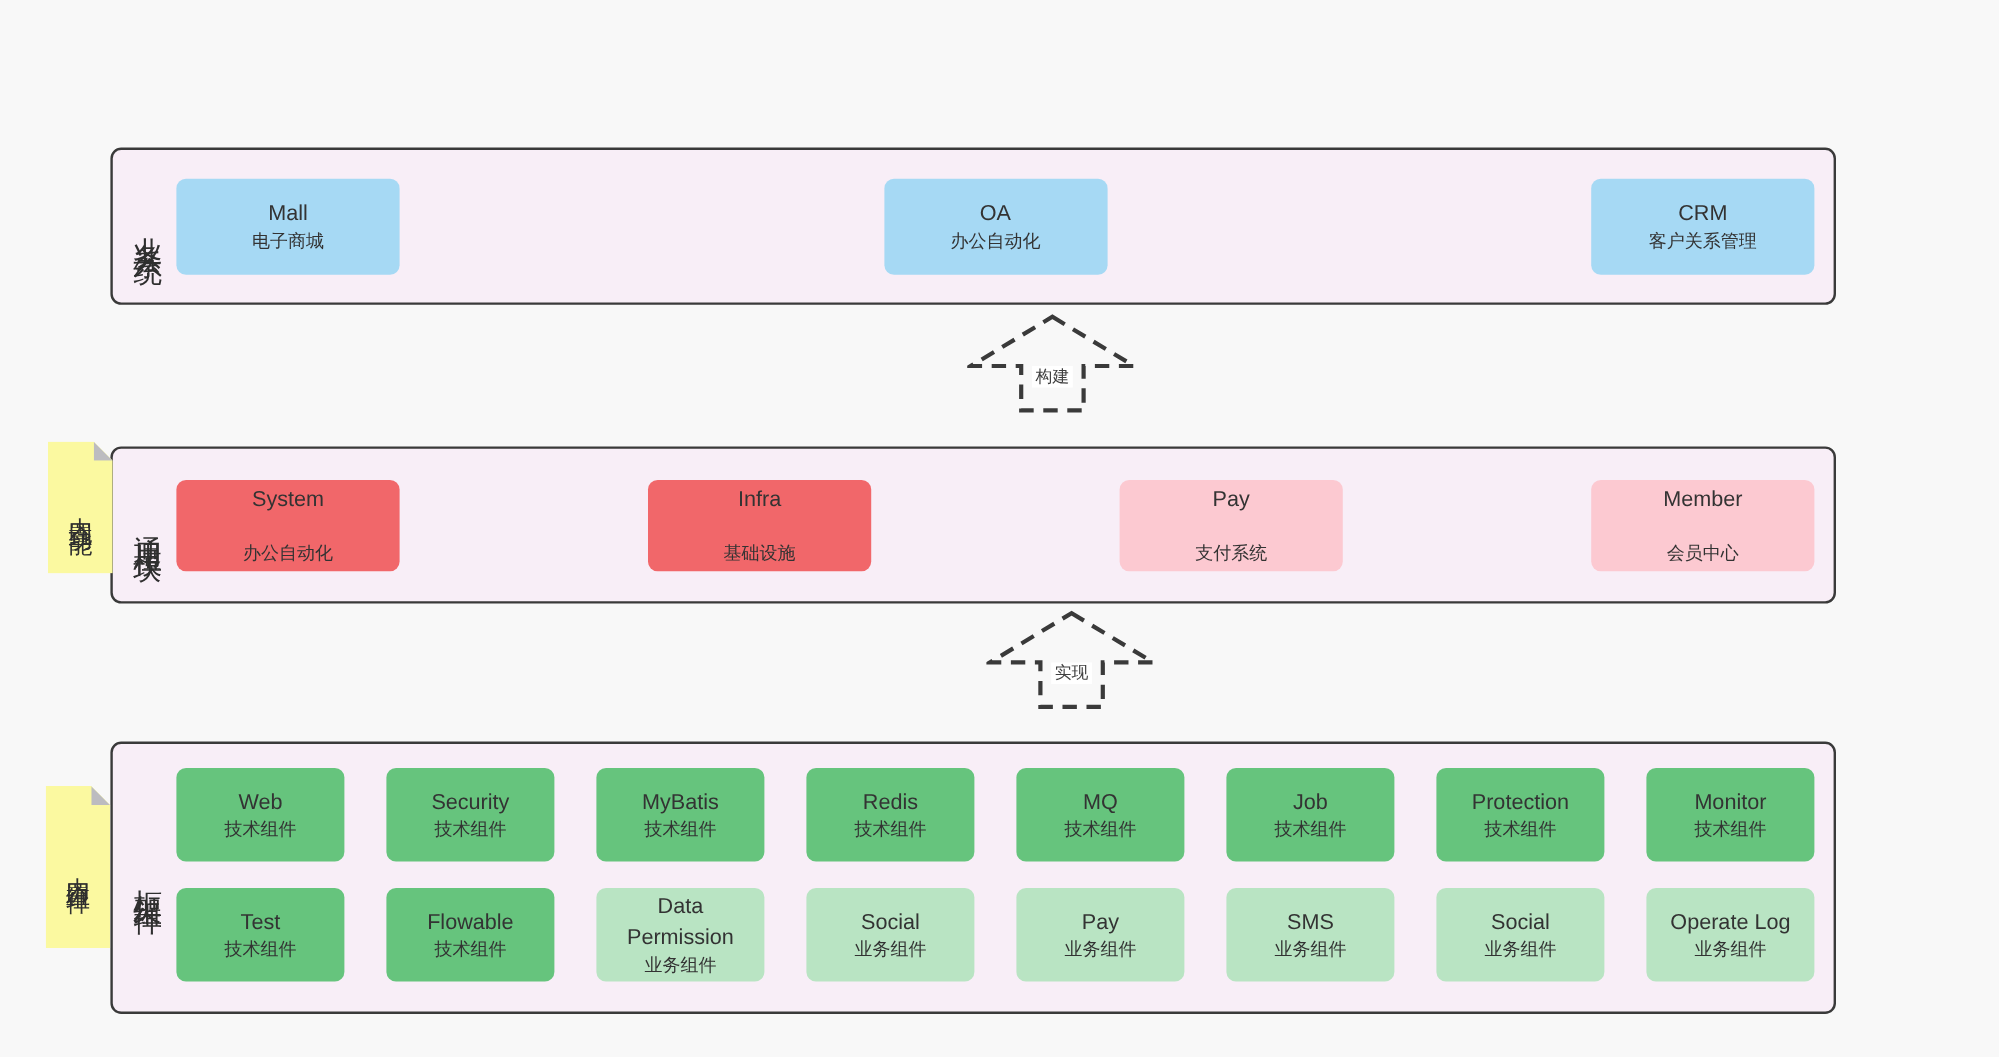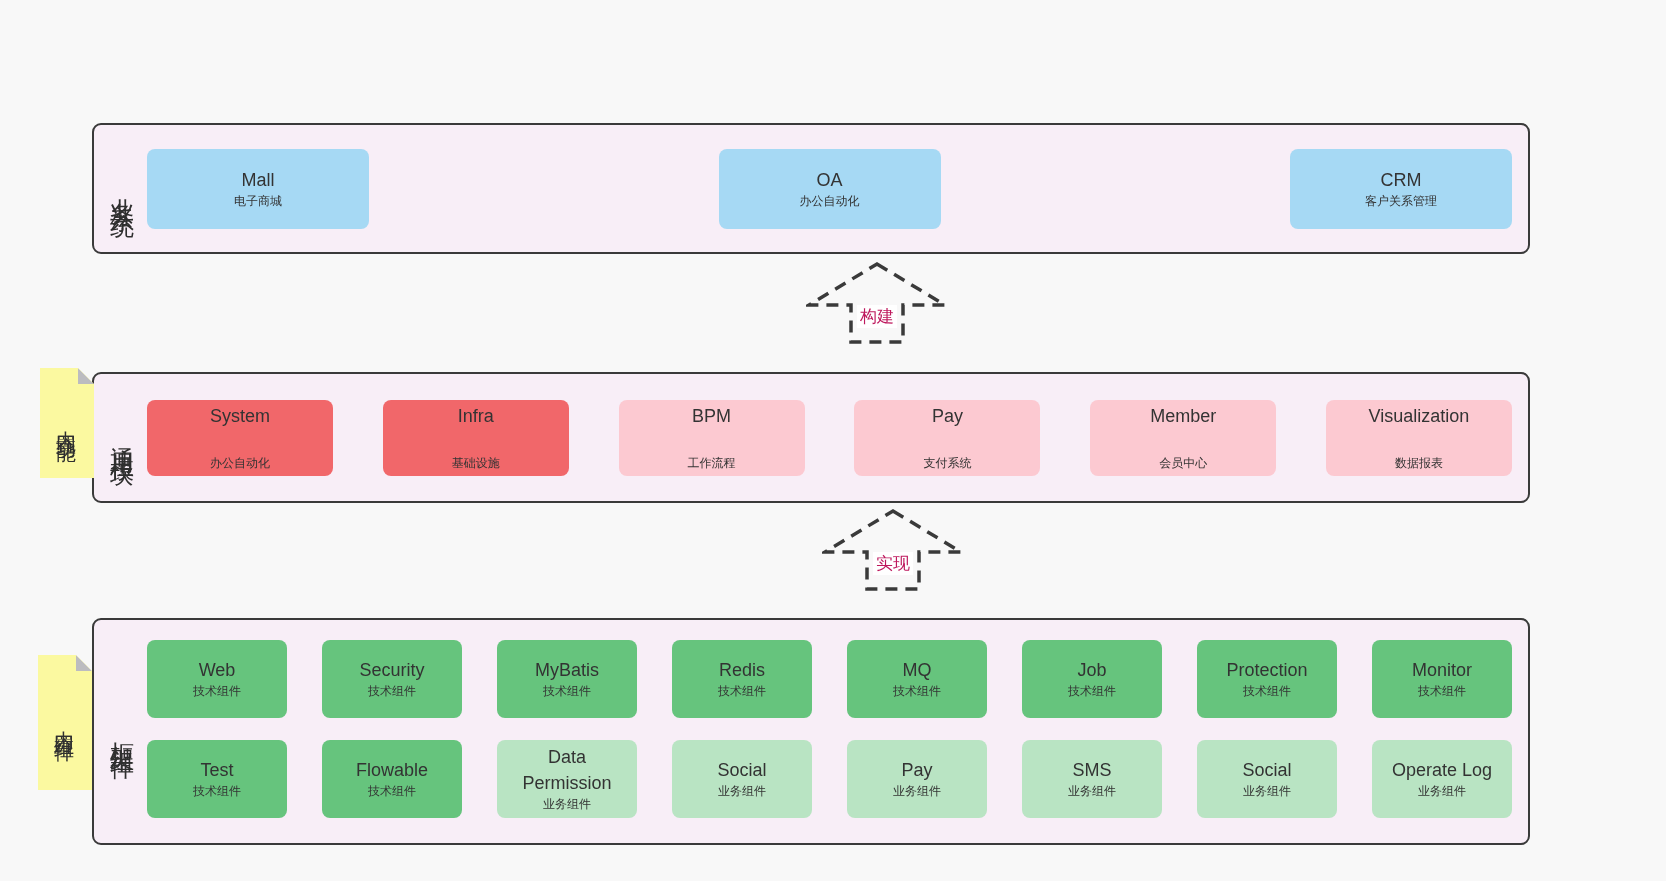--- a/index.html
+++ b/index.html
@@ -20,22 +20,22 @@
   .side-label{position:absolute;left:12px;top:50%;transform:translateY(-50%);
 .writing-v{}
   }
   .side-label{writing-mode:vertical-rl;text-orientation:upright;
               font-size:24px;letter-spacing:5px;color:#2f2f2f;}
   .boxes{position:absolute;left:53px;right:16px;top:0;bottom:0;
          display:flex;align-items:center;justify-content:space-between;}
   .box{display:flex;flex-direction:column;align-items:center;justify-content:center;
        border-radius:8px;text-align:center;line-height:1.4;padding:4px 8px;}
   .box .name{font-size:18px;}
-  .box .desc{font-size:12px;}
-  .panel-business .box{width:222px;height:80px;}
+  .box .desc{font-size:15px;}
+  .panel-business .box{width:186px;height:80px;}
   .panel-modules  .box{width:186px;height:76px;justify-content:space-between;}
   .comp-rows{position:absolute;left:53px;right:16px;top:0;bottom:0;
              display:flex;flex-direction:column;justify-content:space-between;
              padding:20px 0 25px 0;}
   .comp-row{display:flex;justify-content:space-between;}
   .panel-components .box{width:140px;height:78px;padding:4px 6px;}
   .tone-blue{background:var(--blue);}
   .tone-red{background:var(--red);}
   .tone-pink{background:var(--pink);}
   .tone-green-dark{background:var(--green-dark);}
@@ -48,21 +48,21 @@
   .sticky .fold{position:absolute;top:0;right:0;width:16px;height:16px;
                 background:var(--sticky-fold);
                 clip-path:polygon(0 0,100% 100%,0 100%);}
   .sticky .s-text{writing-mode:vertical-rl;text-orientation:upright;
                   font-size:20px;letter-spacing:4px;color:#2f2f2f;}
   .arrow{position:absolute;width:142px;height:84px;z-index:0;}
   .arrow-build{left:806px;top:261px;}
   .arrow-implement{left:822px;top:508px;}
   .arrow svg{position:absolute;inset:0;}
   .arrow .a-label{position:absolute;top:44px;left:50%;transform:translateX(-50%);
-                  background:#ffffff;padding:0 3px;font-size:17px;color:#be185d;
+                  background:#ffffff;padding:0 3px;font-size:14px;color:#404040;
                   white-space:nowrap;}
 </style>
 </head>
 <body>
 
 <div class="canvas">
 
   <div class="panel panel-business">
     <div class="side-label">业务系统</div>
     <div class="boxes">
@@ -105,39 +105,31 @@
         <div class="box tone-red">
           <div class="name">System</div>
           <div class="desc">办公自动化</div>
         </div>
 
         <div class="box tone-red">
           <div class="name">Infra</div>
           <div class="desc">基础设施</div>
         </div>
 
-        <div class="box tone-pink">
-          <div class="name">BPM</div>
-          <div class="desc">工作流程</div>
-        </div>
 
         <div class="box tone-pink">
           <div class="name">Pay</div>
           <div class="desc">支付系统</div>
         </div>
 
         <div class="box tone-pink">
           <div class="name">Member</div>
           <div class="desc">会员中心</div>
         </div>
 
-        <div class="box tone-pink">
-          <div class="name">Visualization</div>
-          <div class="desc">数据报表</div>
-        </div>
       </div>
   </div>
 
   <div class="arrow arrow-implement">
     <svg viewBox="0 0 142 84">
       <polygon points="71,3 139,44 97,44 97,81 45,81 45,44 3,44" fill="none" stroke="#3a3a3a" stroke-width="3.5" stroke-dasharray="12 8" stroke-linejoin="miter"></polygon>
     </svg>
     <div class="a-label">实现</div>
   </div>
 

